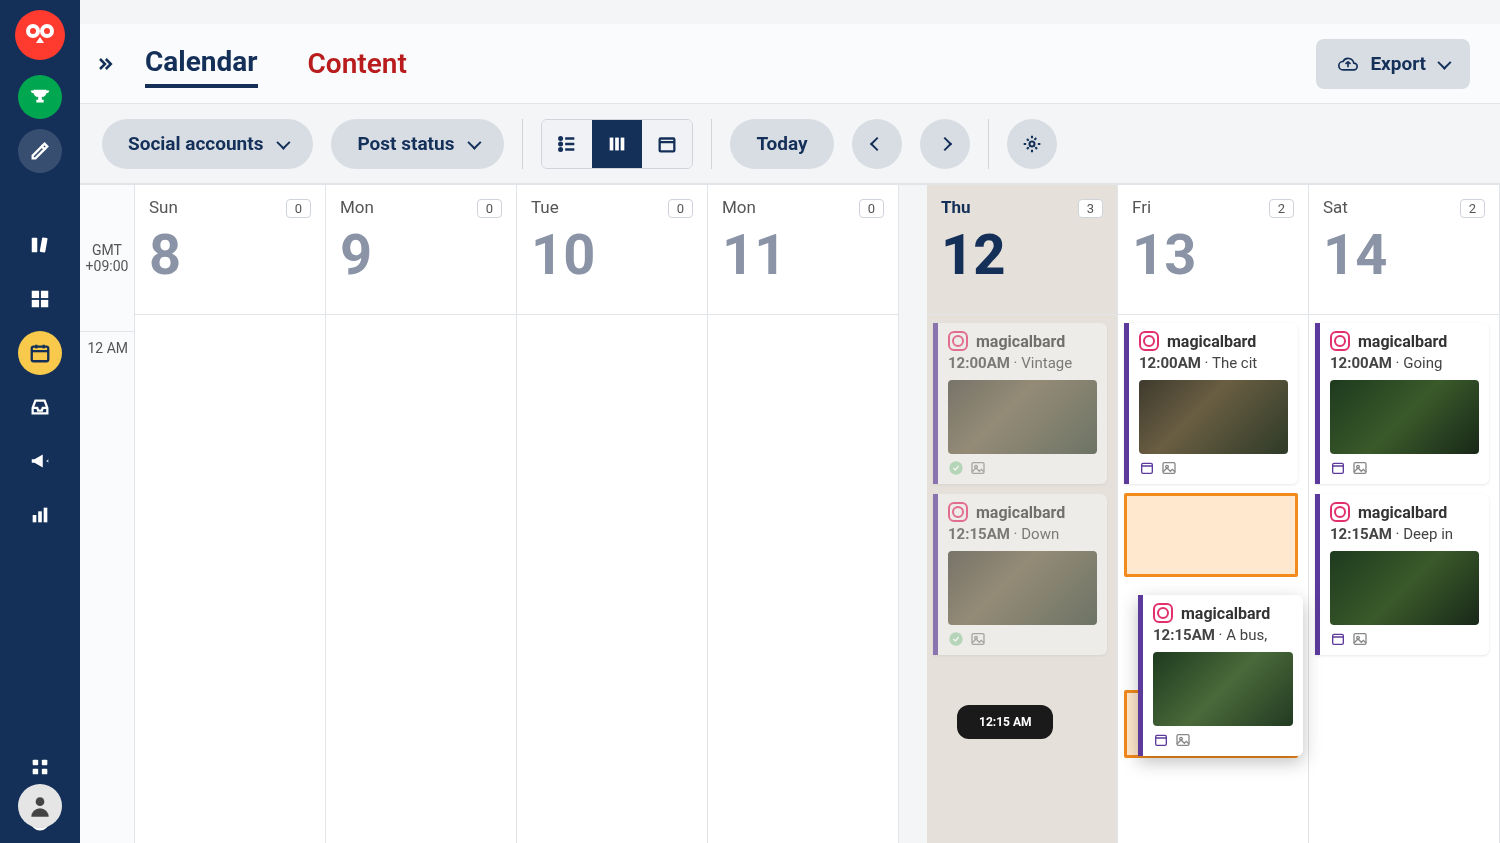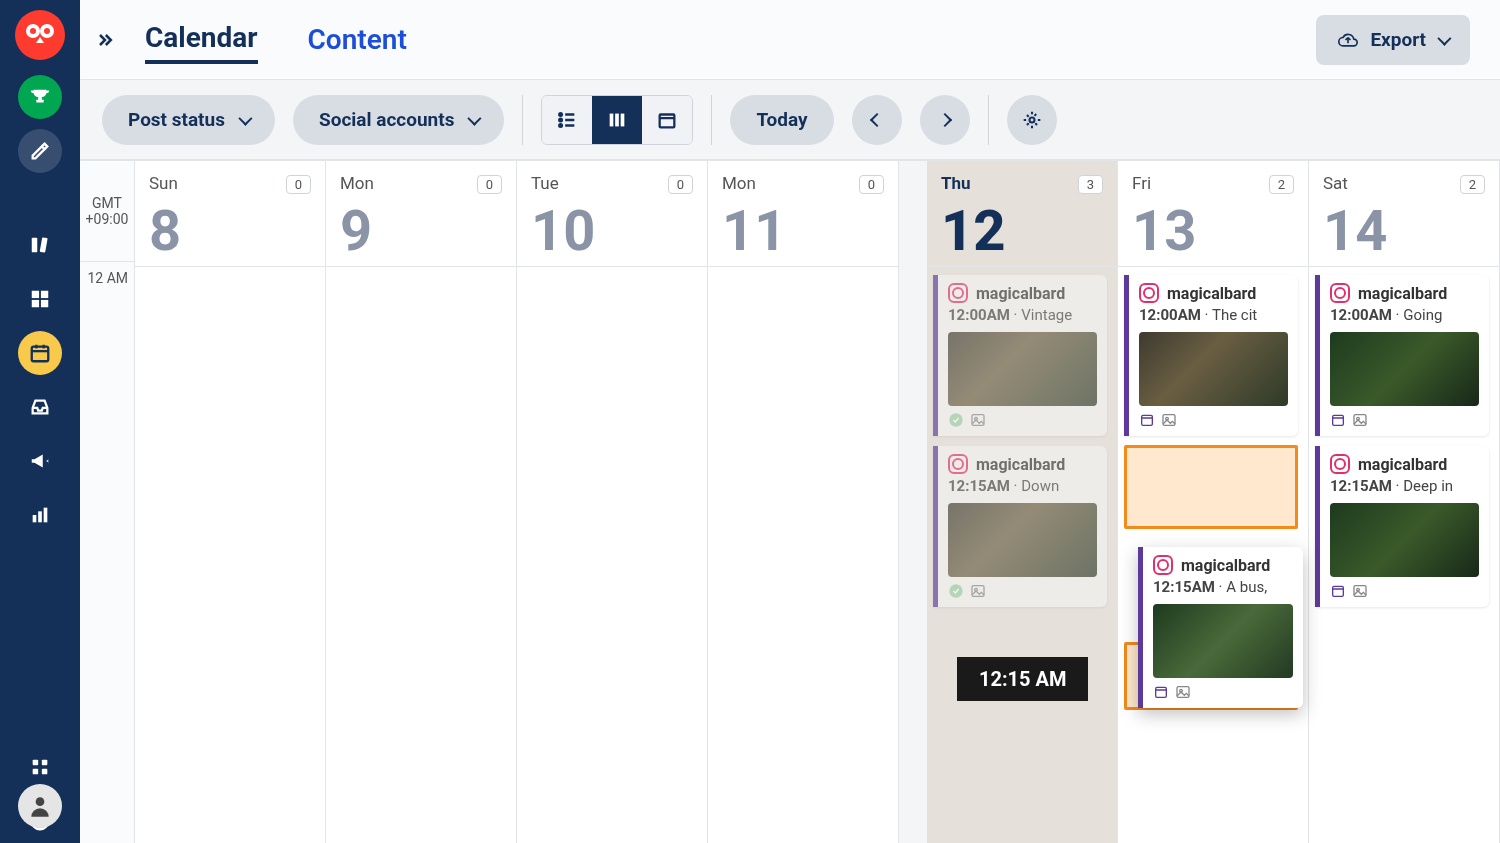--- a/index.html
+++ b/index.html
@@ -11,43 +11,43 @@
 .sidebar-btn { width: 44px; height: 44px; border-radius: 50%; display: flex; align-items: center; justify-content: center; cursor: pointer; color: #fff; }
 .sidebar-btn.green { background: #00a650; }
 .sidebar-btn.gray { background: rgba(255,255,255,.15); }
 .sidebar-btn.yellow { background: #f8c94a; color: #143059; }
 .sidebar-btn.plain { color: rgba(255,255,255,.85); }
 .sidebar-spacer { height: 30px; }
 .sidebar-avatar { width: 44px; height: 44px; border-radius: 50%; background: #e5e5e5; display: flex; align-items: center; justify-content: center; position: absolute; bottom: 15px; }
 
 .main { position: absolute; left: 80px; top: 0; right: 0; height: 843px; display: flex; flex-direction: column; }
 
-.tabs-row { height: 80px; display: flex; align-items: center; padding: 0 30px 0 5px; border-bottom: 1px solid #e1e4e8; background: #fafbfc; }
+.tabs-row { height: 80px; display: flex; align-items: center; padding: 0 30px 0 5px; border-bottom: 1px solid #e1e4e8; background: #fafbfc; margin-top: 24px; }
 .toggle-collapse { width: 40px; height: 40px; display: flex; align-items: center; justify-content: center; cursor: pointer; border-radius: 6px; margin-right: 20px; }
-.tab { font-size: 28px; font-weight: 600; color: #1d4ed8; margin-right: 50px; cursor: pointer; padding: 6px 0; }
+.tab { font-size: 28px; font-weight: 600; color: #b91c1c; margin-right: 50px; cursor: pointer; padding: 6px 0; }
 .tab.active { color: #143059; border-bottom: 4px solid #143059; font-weight: 700; }
 .export-btn { margin-left: auto; background: #d8dde3; height: 50px; padding: 0 22px; border-radius: 8px; display: flex; align-items: center; gap: 12px; cursor: pointer; font-weight: 700; color: #143059; font-size: 19px; }
 
 .toolbar { height: 80px; display: flex; align-items: center; padding: 0 22px; gap: 18px; background: #f4f5f7; border-bottom: 1px solid #e1e4e8; }
 .pill { background: #d8dde3; height: 50px; padding: 0 26px; border-radius: 25px; display: flex; align-items: center; gap: 14px; cursor: pointer; font-weight: 700; color: #143059; font-size: 19px; }
 .divider-v { width: 1px; height: 50px; background: #d1d5da; }
 .view-seg { display: flex; border: 1px solid #cfd4db; border-radius: 6px; overflow: hidden; height: 50px; }
 .view-seg > div { width: 50px; display: flex; align-items: center; justify-content: center; cursor: pointer; background: #f0f2f5; color: #143059; }
 .view-seg > div.active { background: #143059; color: #fff; }
 .icon-circle { width: 50px; height: 50px; border-radius: 50%; background: #d8dde3; display: flex; align-items: center; justify-content: center; cursor: pointer; color: #143059; }
 
 .calendar { flex: 1; display: flex; overflow: hidden; border-top: 1px solid #e1e4e8; }
 .time-col { width: 55px; border-right: 1px solid #e1e4e8; background: #fafbfc; }
-.tz { height: 101px; display: flex; flex-direction: column; align-items: center; justify-content: center; font-size: 14px; color: #555; border-bottom: 1px solid #e1e4e8; }
+.tz { height: 147px; display: flex; flex-direction: column; align-items: center; justify-content: center; font-size: 14px; color: #555; border-bottom: 1px solid #e1e4e8; }
 .time-row-label { height: 485px; font-size: 14px; color: #555; padding: 8px 6px; text-align: right; }
 .days { flex: 1; display: flex; }
 .day-col { flex: 1; border-right: 1px solid #e1e4e8; min-width: 0; background: #fff; position: relative; }
 .day-col.today { background: #e5e1da; margin-left: 28px; }
 .day-col.today .day-num { color: #143059; font-weight: 800; }
-.day-header { height: 106px; border-bottom: 1px solid #e1e4e8; padding: 12px 14px 6px; position: relative; }
+.day-header { height: 130px; border-bottom: 1px solid #e1e4e8; padding: 12px 14px 6px; position: relative; }
 .day-name { font-size: 17px; color: #555; }
 .day-col.today .day-name { font-weight: 700; color: #143059; }
 .day-num { font-size: 56px; font-weight: 700; color: #8a94a6; line-height: 1; margin-top: 10px; }
 .day-count { position: absolute; top: 14px; right: 14px; border: 1px solid #cfd4db; border-radius: 4px; padding: 1px 8px; font-size: 13px; color: #555; background: #fff; }
 .day-body { position: relative; height: 553px; padding: 8px 10px 8px 6px; }
 
 .post { border-left: 5px solid #5b3a9b; background: #fff; border-radius: 0 6px 6px 0; padding: 8px 10px 8px 10px; margin-bottom: 10px; box-shadow: 0 1px 3px rgba(0,0,0,.1); overflow: hidden; }
 .post.past { opacity: .65; background: #f2f2f1; }
 .post-header { display: flex; align-items: center; gap: 8px; font-size: 16px; font-weight: 700; color: #333; }
 .ig-ico { width: 20px; height: 20px; border: 2px solid #e1306c; border-radius: 6px; position: relative; flex-shrink: 0; }
@@ -59,21 +59,21 @@
 .status-ico { width: 16px; height: 16px; }
 .check-ico { color: #9acfa6; }
 .sched-ico { color: #5b3a9b; }
 .img-ico { color: #888; }
 
 .drop-target { position: absolute; background: #ffe8cd; border: 3px solid #f28a1c; border-radius: 2px; }
 .drop-target.upper { top: 178px; left: 6px; right: 10px; height: 84px; }
 .drop-target.lower { top: 375px; left: 6px; right: 10px; height: 68px; }
 .drag-post { position: absolute; top: 280px; left: 20px; width: 165px; z-index: 5; box-shadow: 0 6px 18px rgba(0,0,0,.25); }
 
-.time-tooltip { position: absolute; background: #1a1a1a; color: #fff; padding: 10px 22px; font-weight: 700; font-size: 20px; border-radius: 0; z-index: 4; }
+.time-tooltip { position: absolute; background: #1a1a1a; color: #fff; padding: 10px 22px; font-weight: 700; font-size: 12px; border-radius: 12px; z-index: 4; }
 .chevron { display: inline-block; width: 10px; height: 10px; border-right: 2.5px solid currentColor; border-bottom: 2.5px solid currentColor; }
 .chev-down { transform: rotate(45deg) translateY(-2px); }
 .chev-left { transform: rotate(135deg); }
 .chev-right { transform: rotate(-45deg); }
 </style>
 </head>
 <body>
 
 <div class="sidebar">
   <div class="logo">
@@ -176,25 +176,25 @@
       <svg width="20" height="20" viewBox="0 0 24 24" fill="#143059">
           <path d="M6 19a5 5 0 010-10 7 7 0 0113 2 4 4 0 010 8H6zm6-3V9m0 0l-3 3m3-3l3 3" stroke="#143059" stroke-width="2" fill="none"></path>
         </svg>
       <span>Export</span>
       <span class="chevron chev-down"></span>
     </div>
   </div>
 
   <div class="toolbar">
     <div class="pill">
+      <span>Social accounts</span>
+      <span class="chevron chev-down"></span>
+    </div>
+    <div class="pill">
       <span>Post status</span>
-      <span class="chevron chev-down"></span>
-    </div>
-    <div class="pill">
-      <span>Social accounts</span>
       <span class="chevron chev-down"></span>
     </div>
     <div class="divider-v"></div>
     <div class="view-seg">
       <div>
         <svg width="22" height="22" viewBox="0 0 24 24" fill="none" stroke="currentColor" stroke-width="2.5">
             <circle cx="5" cy="6" r="1.5" fill="currentColor"></circle>
             <line x1="10" y1="6" x2="20" y2="6"></line>
             <circle cx="5" cy="12" r="1.5" fill="currentColor"></circle>
             <line x1="10" y1="12" x2="20" y2="12"></line>

